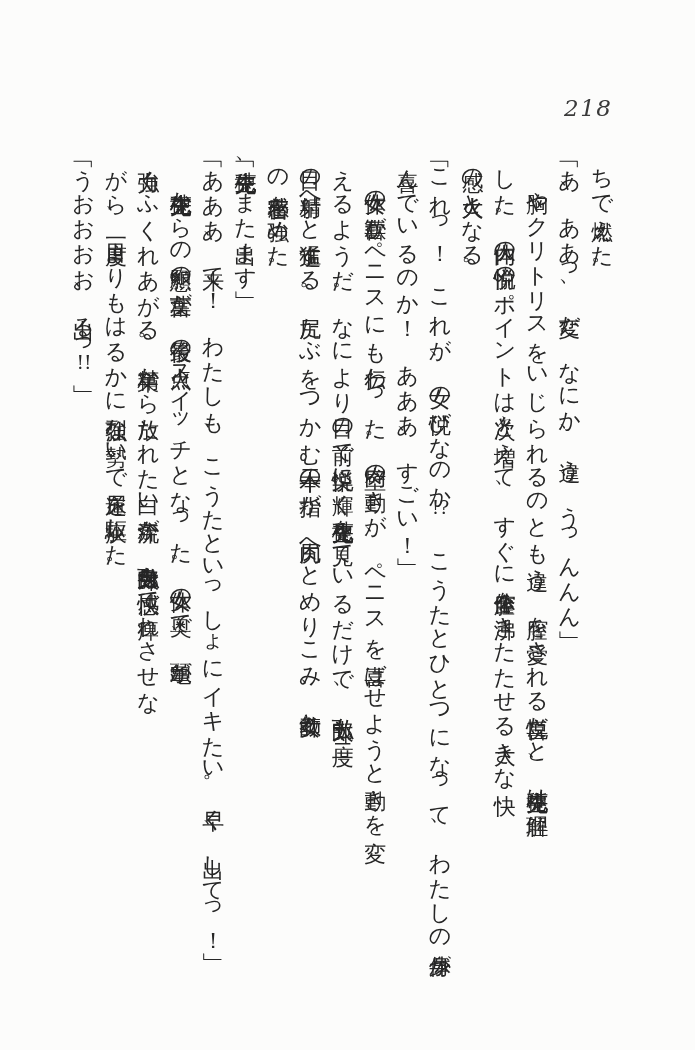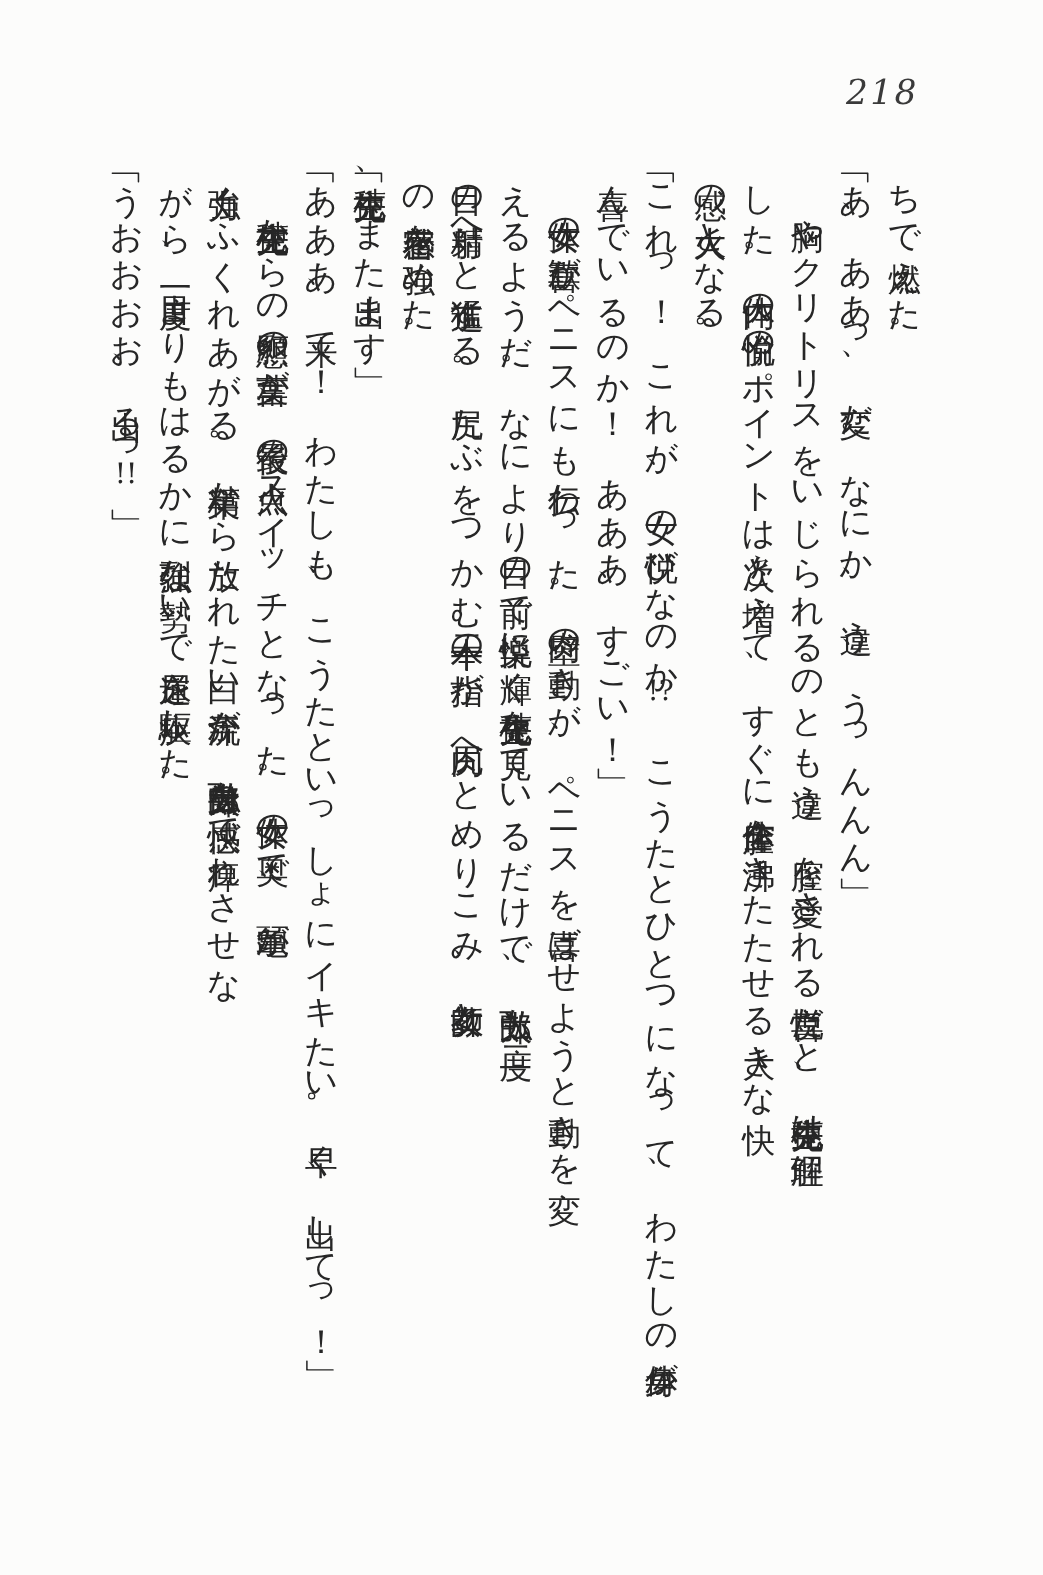--- a/index.html
+++ b/index.html
@@ -11,20 +11,21 @@
     height: 1050px;
     overflow: hidden;
     background: #fcfcfb;
   }
   .page {
     position: relative;
     width: 695px;
     height: 763px;
     background: #fcfcfb;
     font-family: "DejaVu Serif", "Liberation Serif", serif;
+    margin-top: 46px;
   }
   .page-number {
     position: absolute;
     top: 49px;
     left: 564px;
     font-family: "DejaVu Serif", "Liberation Serif", serif;
     font-style: italic;
     font-size: 23px;
     letter-spacing: 1.5px;
     color: #3a3a3a;

